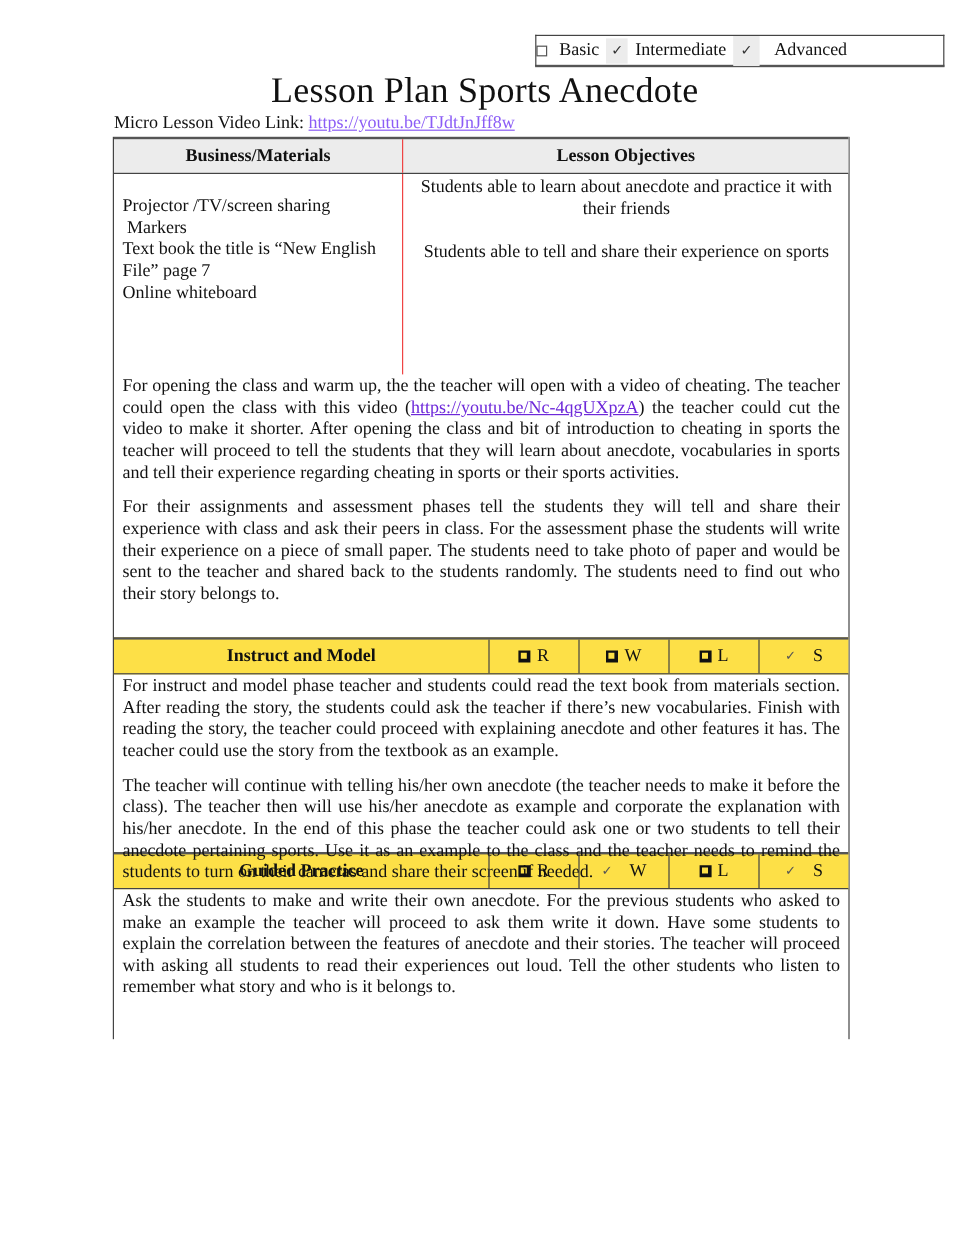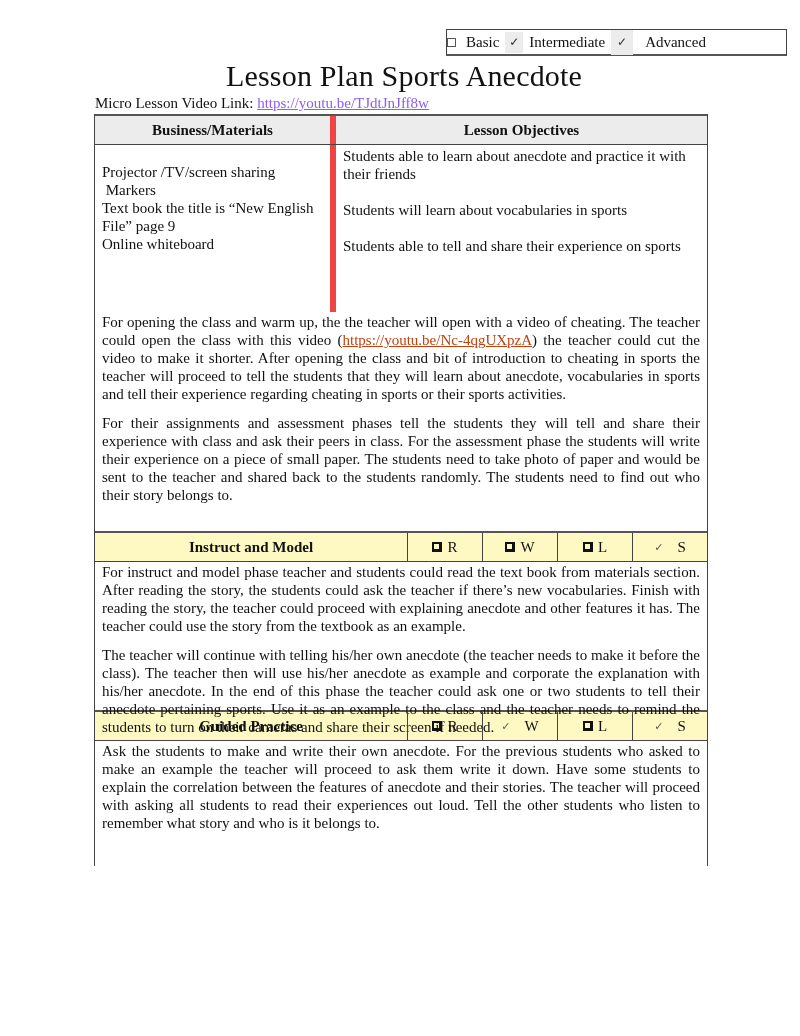--- a/index.html
+++ b/index.html
@@ -33,30 +33,30 @@
     border-left: 1px solid #444; border-right: 1px solid #444;
     font-size: 15px; line-height: 18px;
   }
   .hdr {
     background: #ececec; font-weight: bold; text-align: center;
     border-top: 2px solid #555; border-bottom: 1px solid #444;
     height: 31px; box-sizing: border-box; display: flex; align-items: center; justify-content: center;
   }
   .two-col { display: flex; }
   .two-col > div { box-sizing: border-box; }
-  .col-a { width: 241px; border-right: 6px solid #ef4444; }
+  .col-a { width: 241px; border-right: 1px solid #ef4444; }
   .col-b { flex: 1; }
   .mat-body { padding: 18px 6px 0 7px; height: 167px; box-sizing: border-box; }
   .obj-body { padding: 2px 6px 0 7px; height: 167px; box-sizing: border-box; }
-  .obj-body p { margin: 0 0 18px 0; }
+  .obj-body p { margin: 0 0 18px 0; text-align: center; }
   .para-cell { padding: 0 7px; text-align: justify; }
   .para-cell p { margin: 0; }
   .para-cell p + p { margin-top: 11px; }
-  .para-cell a { color: #c2410c; text-decoration: underline; }
-  .skill-hdr { display: flex; background: #fef9c3; border-top: 2px solid #555; border-bottom: 1px solid #444; height: 31px; box-sizing: border-box; }
+  .para-cell a { color: #6d28d9; text-decoration: underline; }
+  .skill-hdr { display: flex; background: #fde047; border-top: 2px solid #555; border-bottom: 1px solid #444; height: 31px; box-sizing: border-box; }
   .skill-hdr .name { width: 312px; font-weight: bold; display: flex; align-items: center; justify-content: center; border-right: 1px solid #444; }
   .skill-hdr .skill { width: 75px; display: flex; align-items: center; justify-content: center; border-right: 1px solid #444; box-sizing: border-box; }
   .skill-hdr .skill:last-child { border-right: none; flex: 1; }
   .chk-box { display: inline-block; width: 10px; height: 10px; border: 2px solid #111; border-right-width: 3px; border-bottom-width: 3px; box-sizing: border-box; margin-right: 5px; }
   .chk-tick { display: inline-block; font-size: 11px; color: #555; margin-right: 14px; }
   .warm-body { height: 219px; padding-top: 1px; box-sizing: border-box; }
   .instruct-body { height: 148px; padding-top: 1px; box-sizing: border-box; }
   .guided-body { height: 125px; padding-top: 1px; box-sizing: border-box; }
 </style>
 </head>
@@ -86,26 +86,25 @@
 <div class="plan">
 
   <div class="two-col hdr" style="display:flex;padding:0;">
     <div class="col-a" style="height:100%;display:flex;align-items:center;justify-content:center;">Business/Materials</div>
     <div class="col-b" style="height:100%;display:flex;align-items:center;justify-content:center;">Lesson Objectives</div>
   </div>
   <div class="two-col">
     <div class="col-a mat-body">
       <div>Projector /TV/screen sharing</div>
       <div style="white-space:pre;"> Markers</div>
-      <div>Text book the title is “New English File” page 9</div>
+      <div>Text book the title is “New English File” page 7</div>
       <div>Online whiteboard</div>
     </div>
     <div class="col-b obj-body">
       <p>Students able to learn about anecdote and practice it with their friends</p>
-      <p>Students will learn about vocabularies  in sports</p>
       <p>Students able to tell and share their experience on sports</p>
     </div>
   </div>
 
   <div class="para-cell warm-body">
     <p><span>For opening the class and warm up, the the teacher will open with a video of cheating. The teacher could open the class with this video (</span><a>https://youtu.be/Nc-4qgUXpzA</a><span>) the teacher could cut the video to make it shorter. After opening the class and bit of introduction to cheating in sports the teacher will proceed to tell the students that they will learn about anecdote, vocabularies in sports and tell their experience regarding cheating in sports or their sports activities.</span></p>
     <p>For their assignments and assessment phases tell the students they will tell and share their experience with class and ask their peers in class. For the assessment phase the students will write their experience on a piece of small paper. The students need to take photo of  paper and would  be sent to  the teacher and shared back to the students randomly. The students need to find out who their story belongs to.</p>
   </div>
 
   <div class="skill-hdr">

